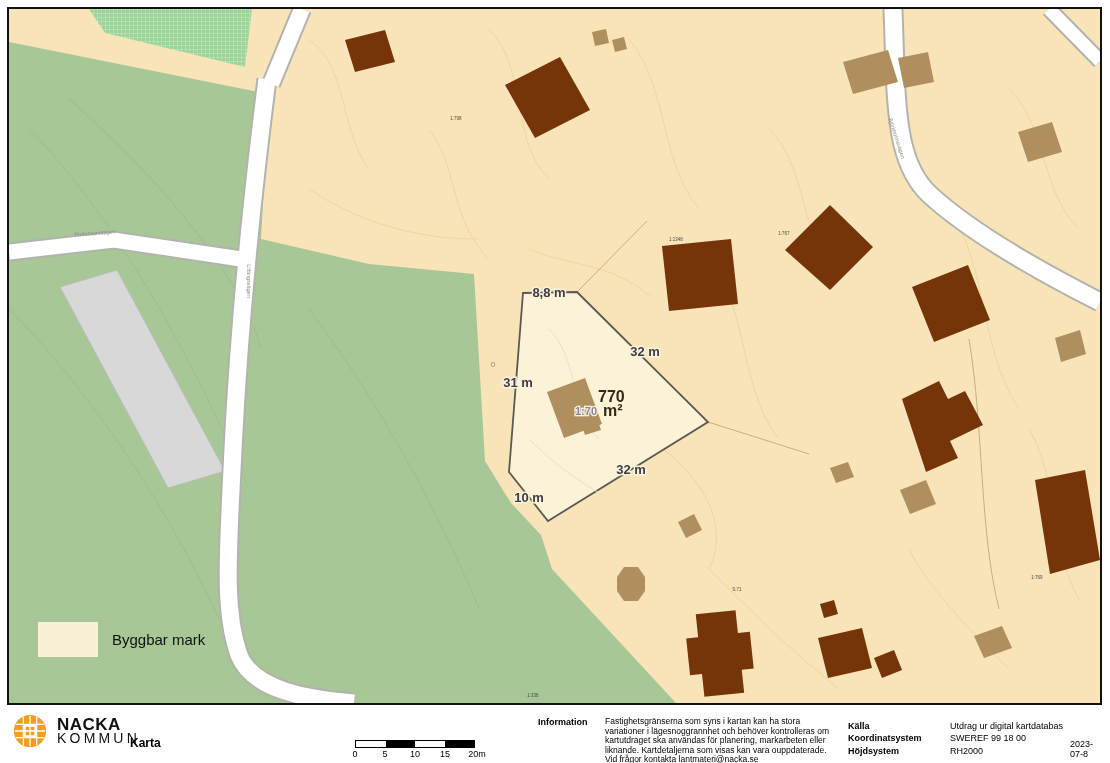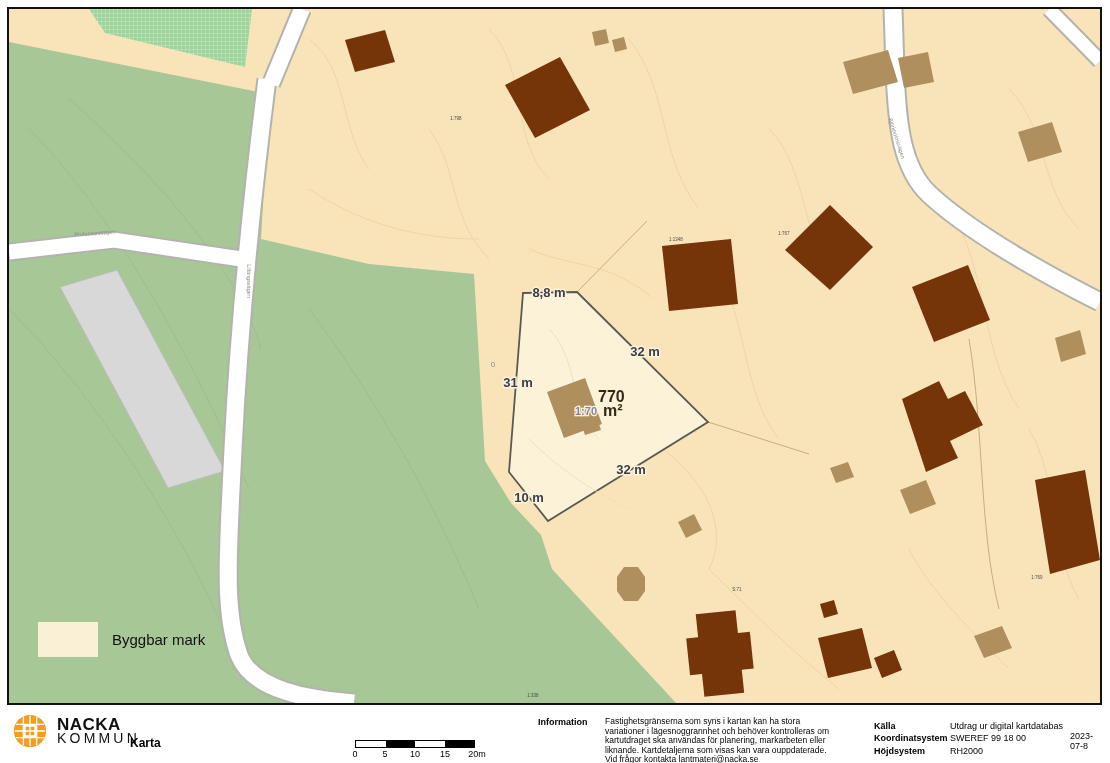--- a/index.html
+++ b/index.html
@@ -42,23 +42,23 @@
   .map-title{position:absolute;left:130px;top:27px;font-size:12px;font-weight:bold;color:#000000;}
   .scalebar{position:absolute;left:355px;top:31px;width:120px;}
   .sb-segments{display:flex;width:120px;height:8px;border:1px solid #000;box-sizing:border-box;}
   .sb{flex:1 1 25%;height:100%;}
   .sb.w{background:#fff;}
   .sb.b{background:#000;}
   .sb-labels{position:relative;height:11px;font-size:9px;color:#000;margin-top:1px;}
   .sb-labels span{position:absolute;transform:translateX(-50%);}
   .info-label{position:absolute;left:538px;top:8px;font-size:9px;font-weight:bold;color:#000;}
   .info-text{position:absolute;left:605px;top:8px;width:245px;font-size:8.5px;line-height:9.6px;color:#000;}
-  .meta-labels{position:absolute;left:848px;top:11px;font-size:9px;font-weight:bold;line-height:12.3px;color:#000;margin-left:26px;}
+  .meta-labels{position:absolute;left:848px;top:11px;font-size:9px;font-weight:bold;line-height:12.3px;color:#000;}
   .meta-values{position:absolute;left:950px;top:11px;font-size:9px;line-height:12.3px;color:#000;}
-  .date-block{position:absolute;left:1070px;top:22px;font-size:9px;line-height:10px;color:#000;}
+  .date-block{position:absolute;left:1070px;top:30px;font-size:9px;line-height:10px;color:#000;}
 </style>
 </head>
 <body>
 
 <div class="page">
 
   <div class="map-frame">
     <svg width="1091" height="694" viewBox="0 0 1091 694">
       <defs>
         <pattern id="gridpat" width="4" height="4" patternUnits="userSpaceOnUse">

